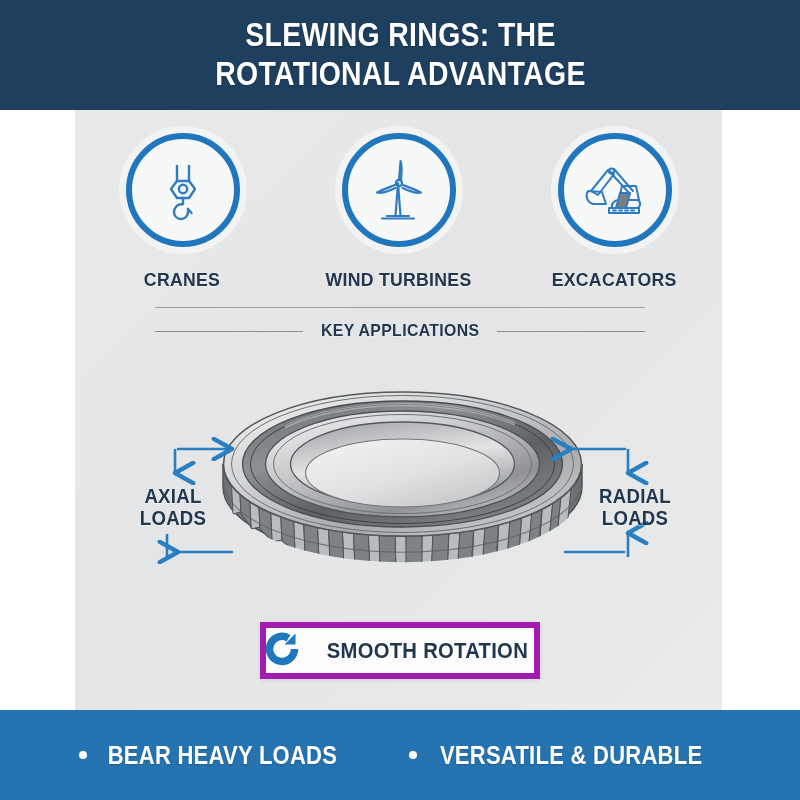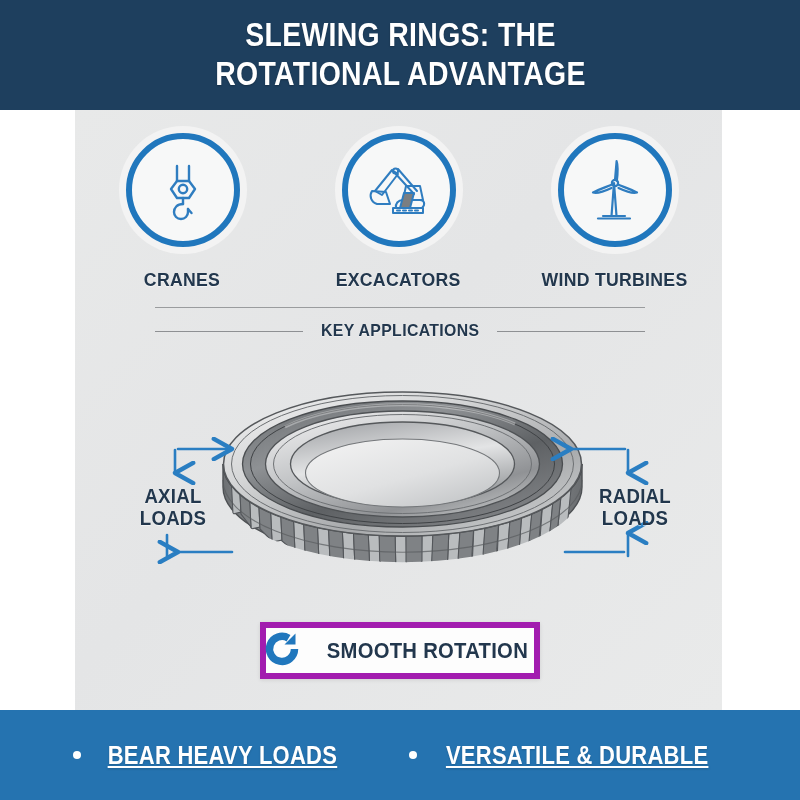--- a/index.html
+++ b/index.html
@@ -195,23 +195,22 @@
     height: 90px;
     background: #2573b0;
     display: flex;
     align-items: center;
     justify-content: center;
     gap: 56px;
   }
   .footer-item {
     display: flex;
     align-items: center;
-    gap: 11px;
+    gap: 5px;
     color: #ffffff;
-    text-decoration: underline;
   }
   .footer-bullet {
     width: 8px;
     height: 8px;
     border-radius: 50%;
     background: #ffffff;
     flex: 0 0 auto;
   }
   .footer-text {
     font-size: 25px;
@@ -249,57 +248,57 @@
             <path d="M41 55 L44.5 59"></path>
           </svg>
         </span>
       </div>
       <div class="app-label">CRANES</div>
     </div>
 
     <div class="app-item">
       <div class="app-circle">
         <span>
-          <svg width="74" height="74" viewBox="0 0 74 74" fill="none" stroke="#2f7dc0" stroke-width="2" stroke-linecap="round" stroke-linejoin="round">
-
-            <path d="M13 38 L30 17 L36 21 L20 42 Z"></path>
-            <path d="M32 19 L52 41"></path>
-            <path d="M36 16 L55 38"></path>
-            <circle cx="33.5" cy="18" r="2.6"></circle>
-
-            <path d="M10 38 C7 43 9 49 15 51 L28 51 L24 39 Z" fill="none"></path>
-
-            <path d="M44 33 L58 33 L61 47 L41 47 Z"></path>
-            <path d="M41 47 C36 47 33 51 34 55 L60 55 C64 51 62 47 58 47"></path>
-
-            <path d="M31 55 L61 55 L61 60 L31 60 Z"></path>
-            <path d="M35 57.5 L38 57.5 M41 57.5 L44 57.5 M47 57.5 L50 57.5 M53 57.5 L56 57.5"></path>
-
-            <path d="M42 40 L52 40 L48 55 L38 55 Z" fill="#7b7e81" stroke="#2f7dc0"></path>
-          </svg>
-        </span>
-      </div>
-      <div class="app-label">EXCACATORS</div>
-    </div>
-
-    <div class="app-item">
-      <div class="app-circle">
-        <span>
           <svg width="74" height="74" viewBox="0 0 74 74" fill="none" stroke="#2f7dc0" stroke-width="2.2" stroke-linecap="round" stroke-linejoin="round">
             <path d="M36 30 L33.5 63 L38.5 63 Z" fill="none"></path>
             <path d="M25 63 L47 63"></path>
             <path d="M20 65.5 L52 65.5"></path>
             <path d="M37 27 C37.6 20 38.2 13 38.6 8 C39.6 11 39.8 20 38.8 28"></path>
             <path d="M34 31.5 C28 34 20 37 15 39.5 C18 40.5 26 38.5 33.5 35"></path>
             <path d="M40 31.5 C46 34 54 37 59 39.5 C56 40.5 48 38.5 40.5 35"></path>
             <circle cx="37" cy="30" r="3.1"></circle>
           </svg>
         </span>
       </div>
       <div class="app-label">WIND TURBINES</div>
+    </div>
+
+    <div class="app-item">
+      <div class="app-circle">
+        <span>
+          <svg width="74" height="74" viewBox="0 0 74 74" fill="none" stroke="#2f7dc0" stroke-width="2" stroke-linecap="round" stroke-linejoin="round">
+
+            <path d="M13 38 L30 17 L36 21 L20 42 Z"></path>
+            <path d="M32 19 L52 41"></path>
+            <path d="M36 16 L55 38"></path>
+            <circle cx="33.5" cy="18" r="2.6"></circle>
+
+            <path d="M10 38 C7 43 9 49 15 51 L28 51 L24 39 Z" fill="none"></path>
+
+            <path d="M44 33 L58 33 L61 47 L41 47 Z"></path>
+            <path d="M41 47 C36 47 33 51 34 55 L60 55 C64 51 62 47 58 47"></path>
+
+            <path d="M31 55 L61 55 L61 60 L31 60 Z"></path>
+            <path d="M35 57.5 L38 57.5 M41 57.5 L44 57.5 M47 57.5 L50 57.5 M53 57.5 L56 57.5"></path>
+
+            <path d="M42 40 L52 40 L48 55 L38 55 Z" fill="#7b7e81" stroke="#2f7dc0"></path>
+          </svg>
+        </span>
+      </div>
+      <div class="app-label">EXCACATORS</div>
     </div>
 
   </div>
 
   <div class="divider-top"></div>
   <div class="divider-row">
     <div class="divider-line"></div>
     <div class="divider-label">KEY APPLICATIONS</div>
     <div class="divider-line"></div>
   </div>

